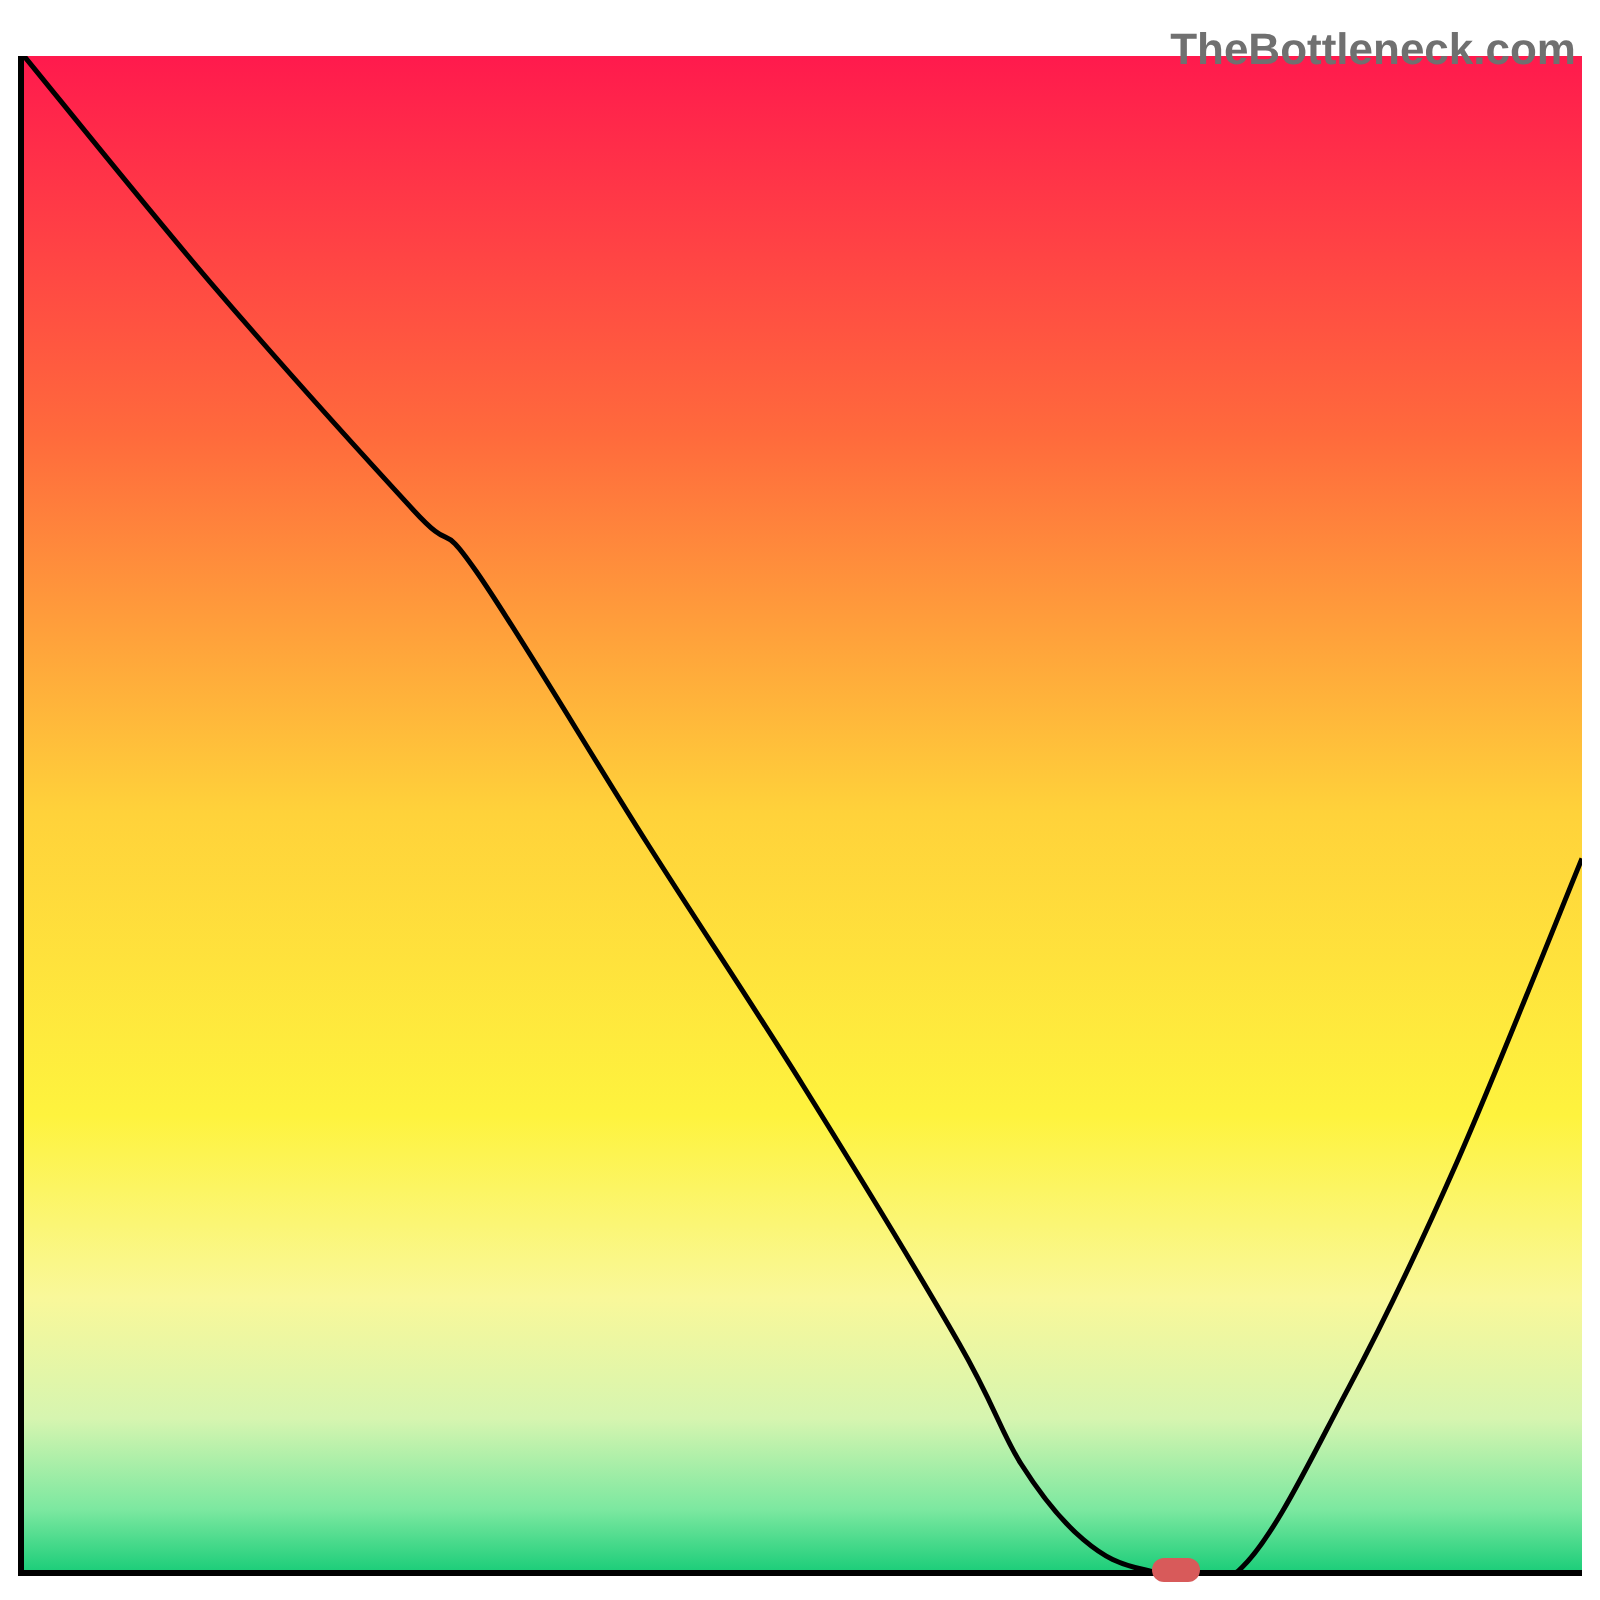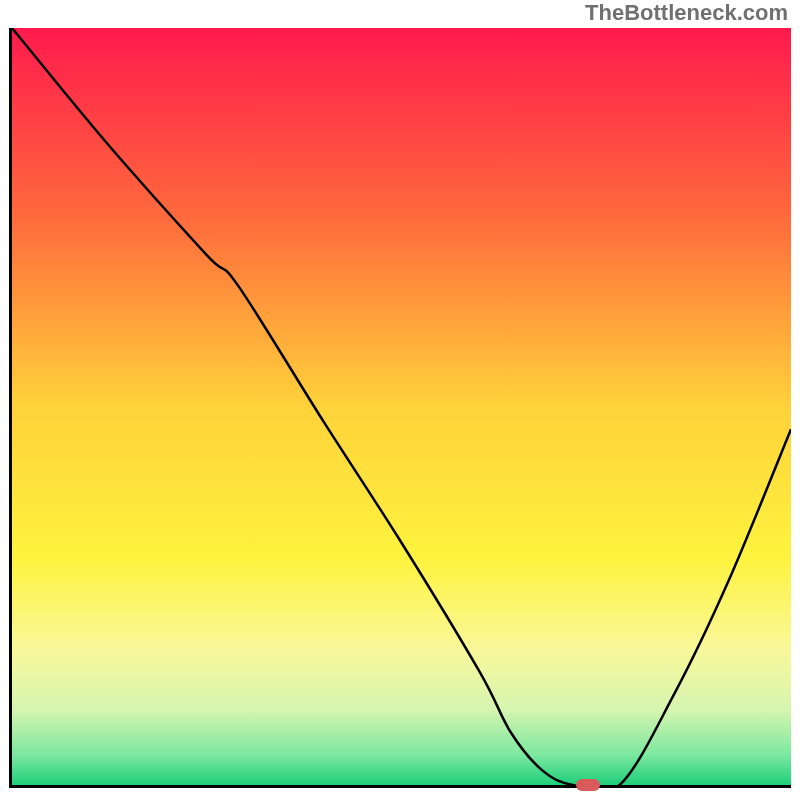--- a/index.html
+++ b/index.html
@@ -6,21 +6,21 @@
     margin: 0;
     padding: 0;
     width: 800px;
     height: 800px;
     position: relative;
     font-family: Arial, sans-serif;
     background: white;
   }
   .watermark {
     position: absolute;
-    top: 0;
+    top: 12px;
     right: 12px;
     font-size: 22px;
     font-weight: 600;
     color: #707070;
     z-index: 10;
   }
   .plot-area {
     position: absolute;
     top: 28px;
     left: 9px;

